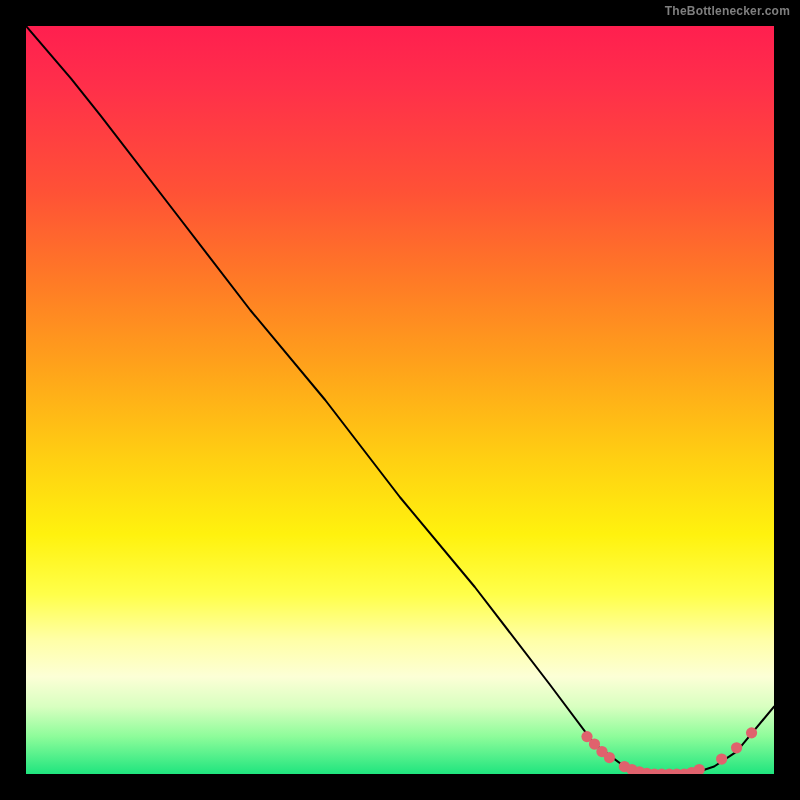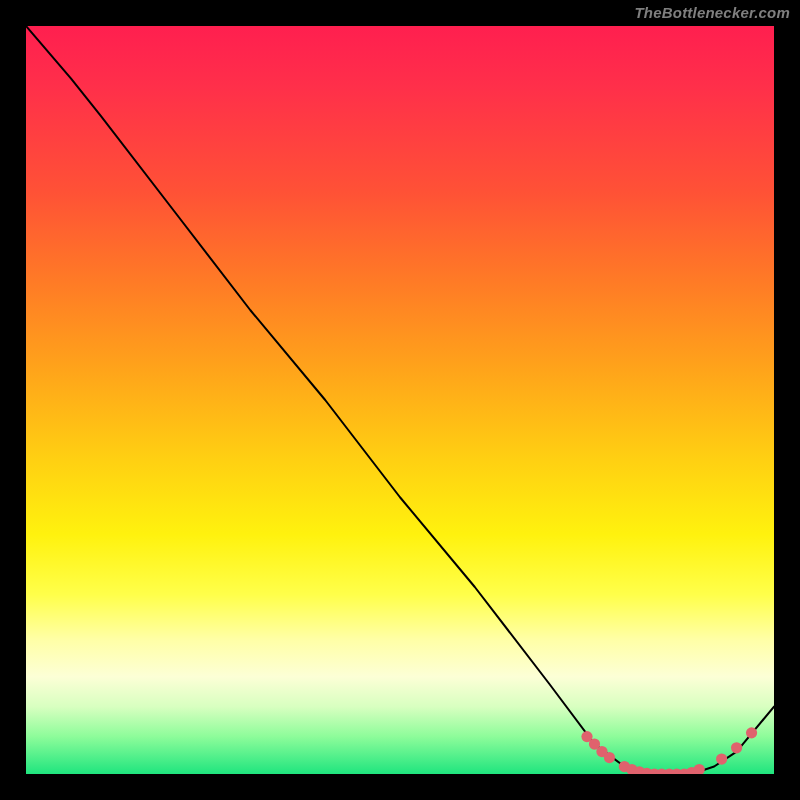--- a/index.html
+++ b/index.html
@@ -15,24 +15,23 @@
     position: relative;
     width: 800px;
     height: 800px;
     background: #000;
   }
   .attribution {
     position: absolute;
     top: 4px;
     right: 10px;
     color: #7f7f7f;
-    font-size: 15px;
+    font-size: 12px;
     font-weight: 600;
     letter-spacing: 0.2px;
-    font-style: italic;
   }
   .plot-area {
     position: absolute;
     left: 26px;
     top: 26px;
     width: 748px;
     height: 748px;
   }
   .gradient-bg {
     position: absolute;

